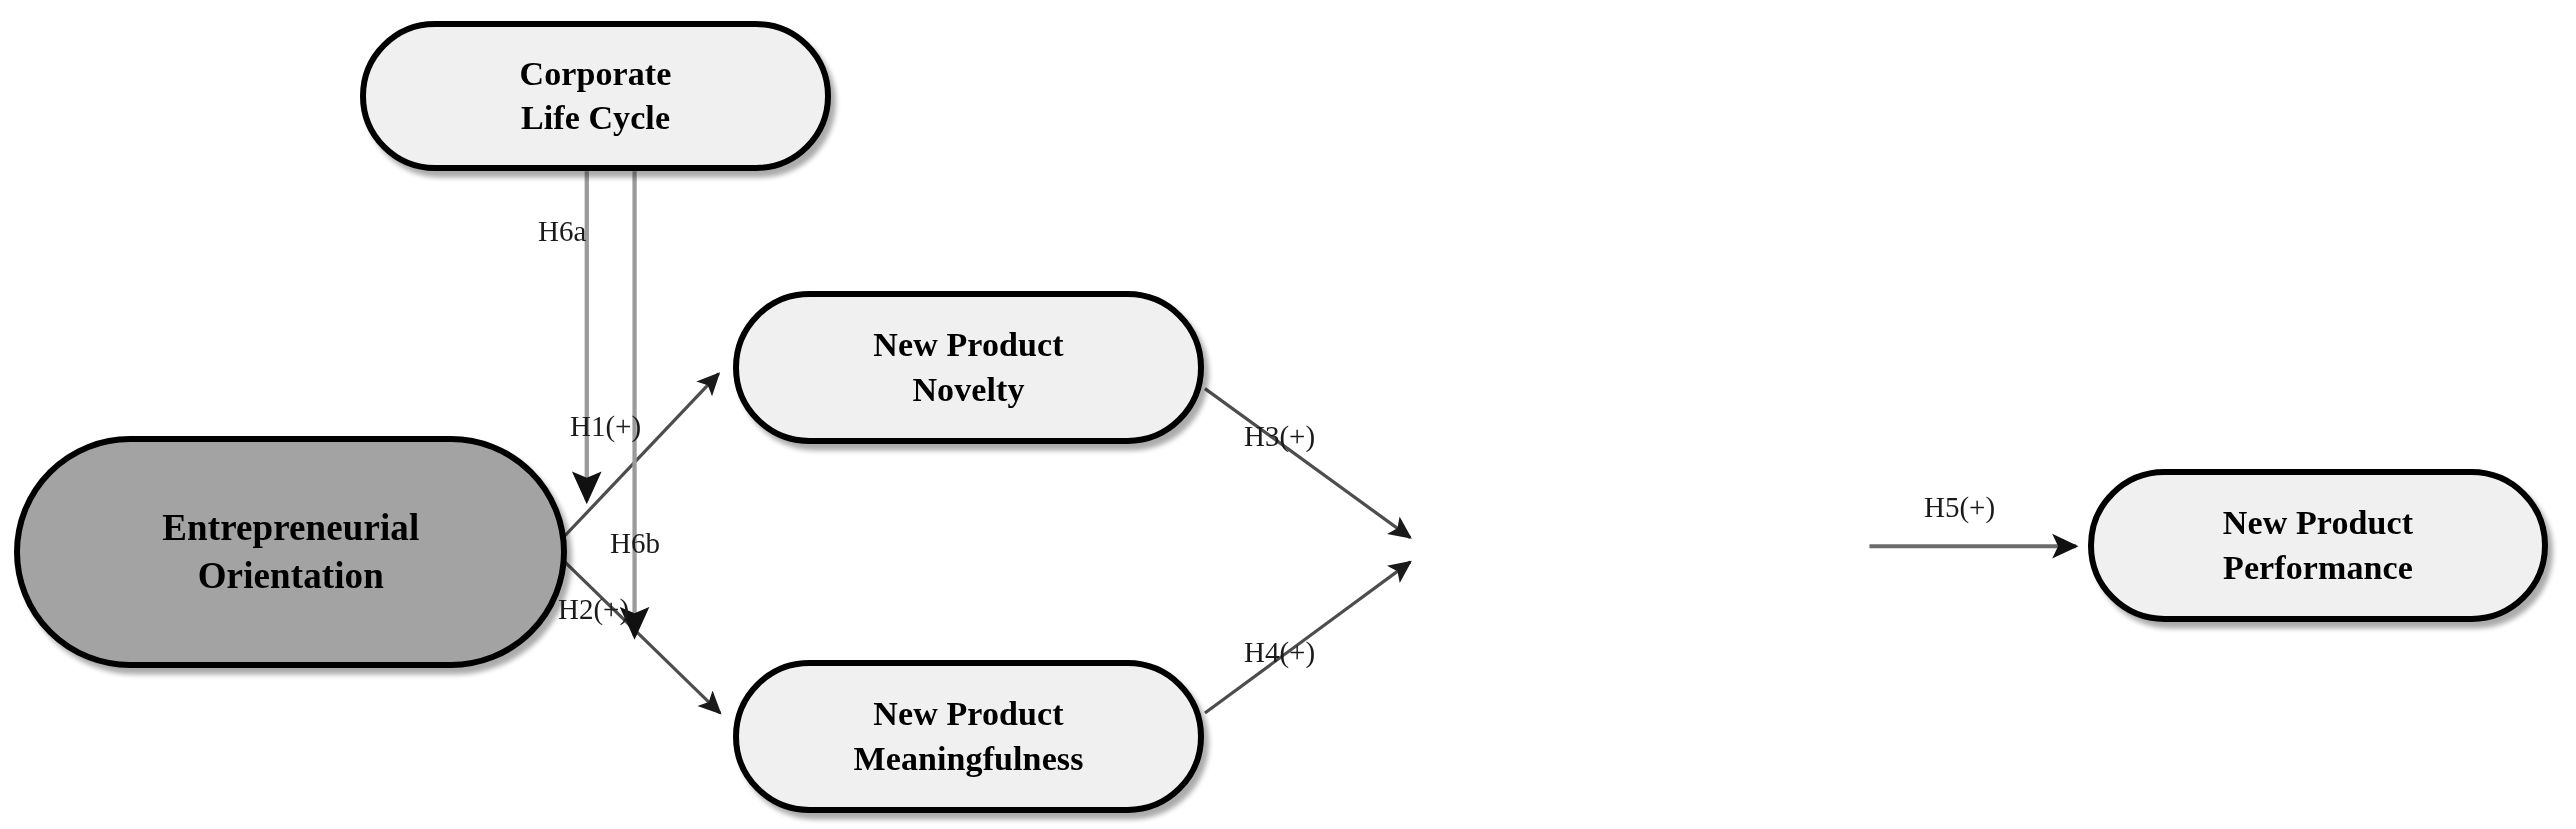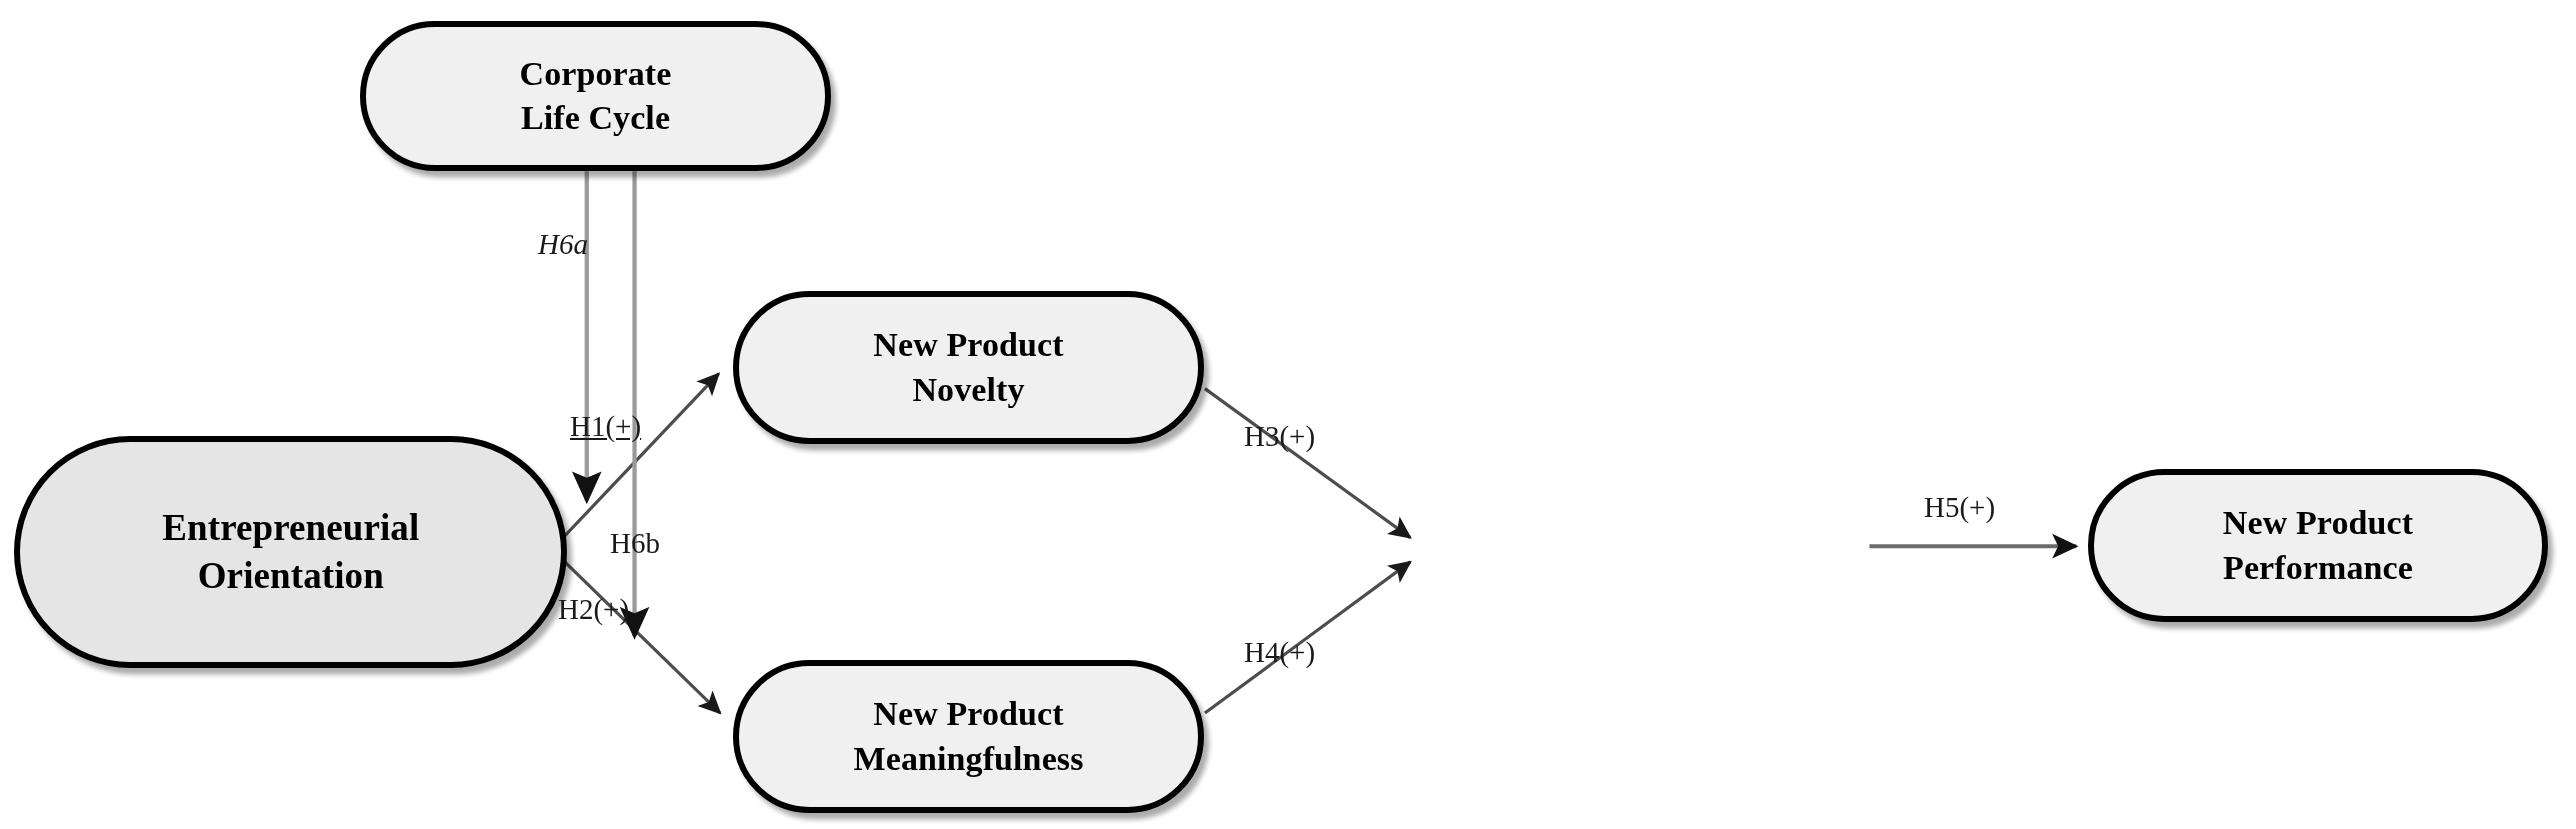--- a/index.html
+++ b/index.html
@@ -29,21 +29,21 @@
     box-sizing: border-box;
     border: 6.4px solid #000000;
     border-radius: 114px;
     display: flex;
     align-items: center;
     justify-content: center;
     text-align: center;
     box-shadow: 5px 6.4px 5px rgba(0,0,0,0.33);
     background: #f0f0f0;
   }
-  .node-box.fill-white { background: #e5e5e5; }
+  .node-box.fill-white { background: #a3a3a3; }
   .node-label {
     font-family: "Liberation Serif", "DejaVu Serif", serif;
     font-weight: bold;
     font-size: 34px;
     line-height: 1.30;
     color: #000000;
     white-space: pre-line;
     letter-spacing: 0.1px;
   }
   .node-label.big {
@@ -111,28 +111,28 @@
     <span class="node-label">New Product
 Meaningfulness</span>
   </div>
 
 
   <div class="node-box" style="left:2088px; top:469px; width:460px; height:153px;">
     <span class="node-label">New Product
 Performance</span>
   </div>
 
-  <span class="path-label" style="left:570px; top:412px;text-decoration:underline;">H1(+)</span>
+  <span class="path-label" style="left:570px; top:412px;">H1(+)</span>
 
   <span class="path-label" style="left:558px; top:595px;">H2(+)</span>
 
   <span class="path-label" style="left:1244px; top:422px;">H3(+)</span>
 
   <span class="path-label" style="left:1244px; top:638px;">H4(+)</span>
 
   <span class="path-label" style="left:1924px; top:493px;">H5(+)</span>
 
-  <span class="path-label" style="left:538px; top:230px;font-style:italic;">H6a</span>
+  <span class="path-label" style="left:538px; top:217px;">H6a</span>
 
   <span class="path-label" style="left:610px; top:529px;text-align:center;">H6b</span>
 
 </div>
 
 
 </body></html>

